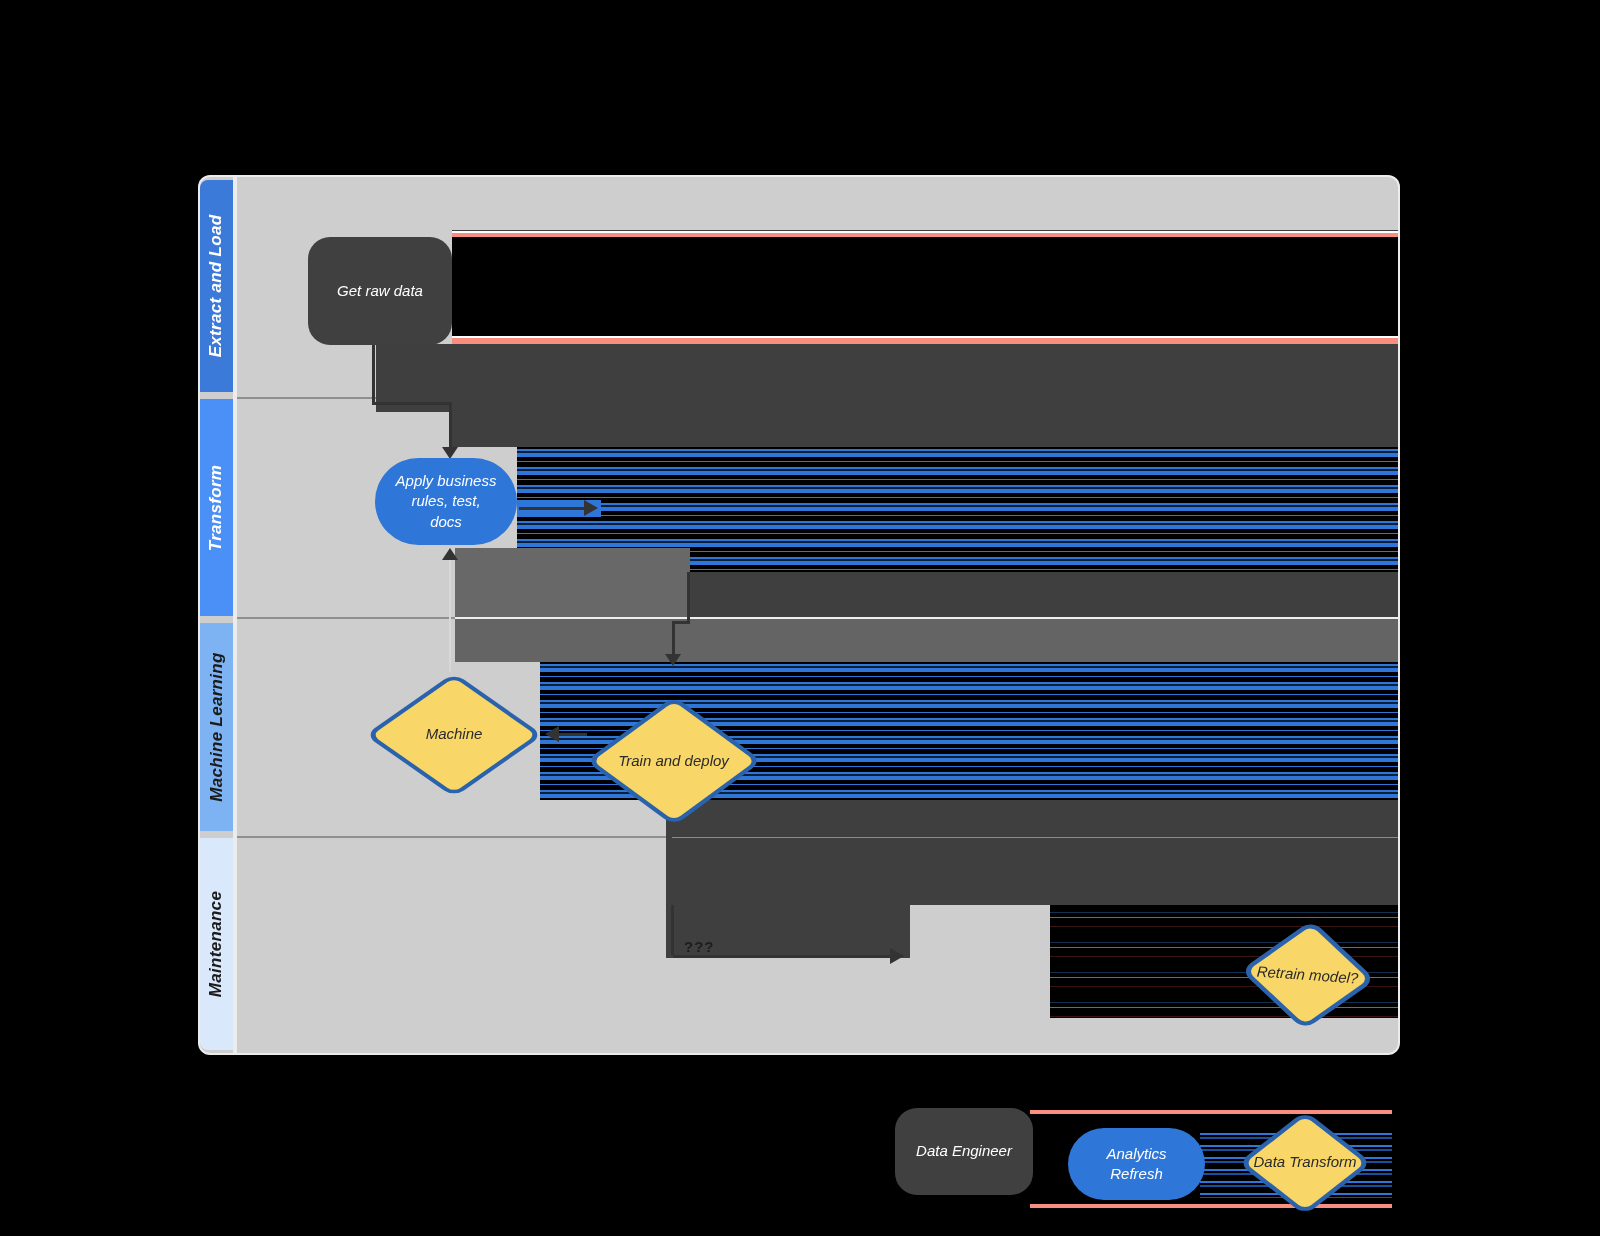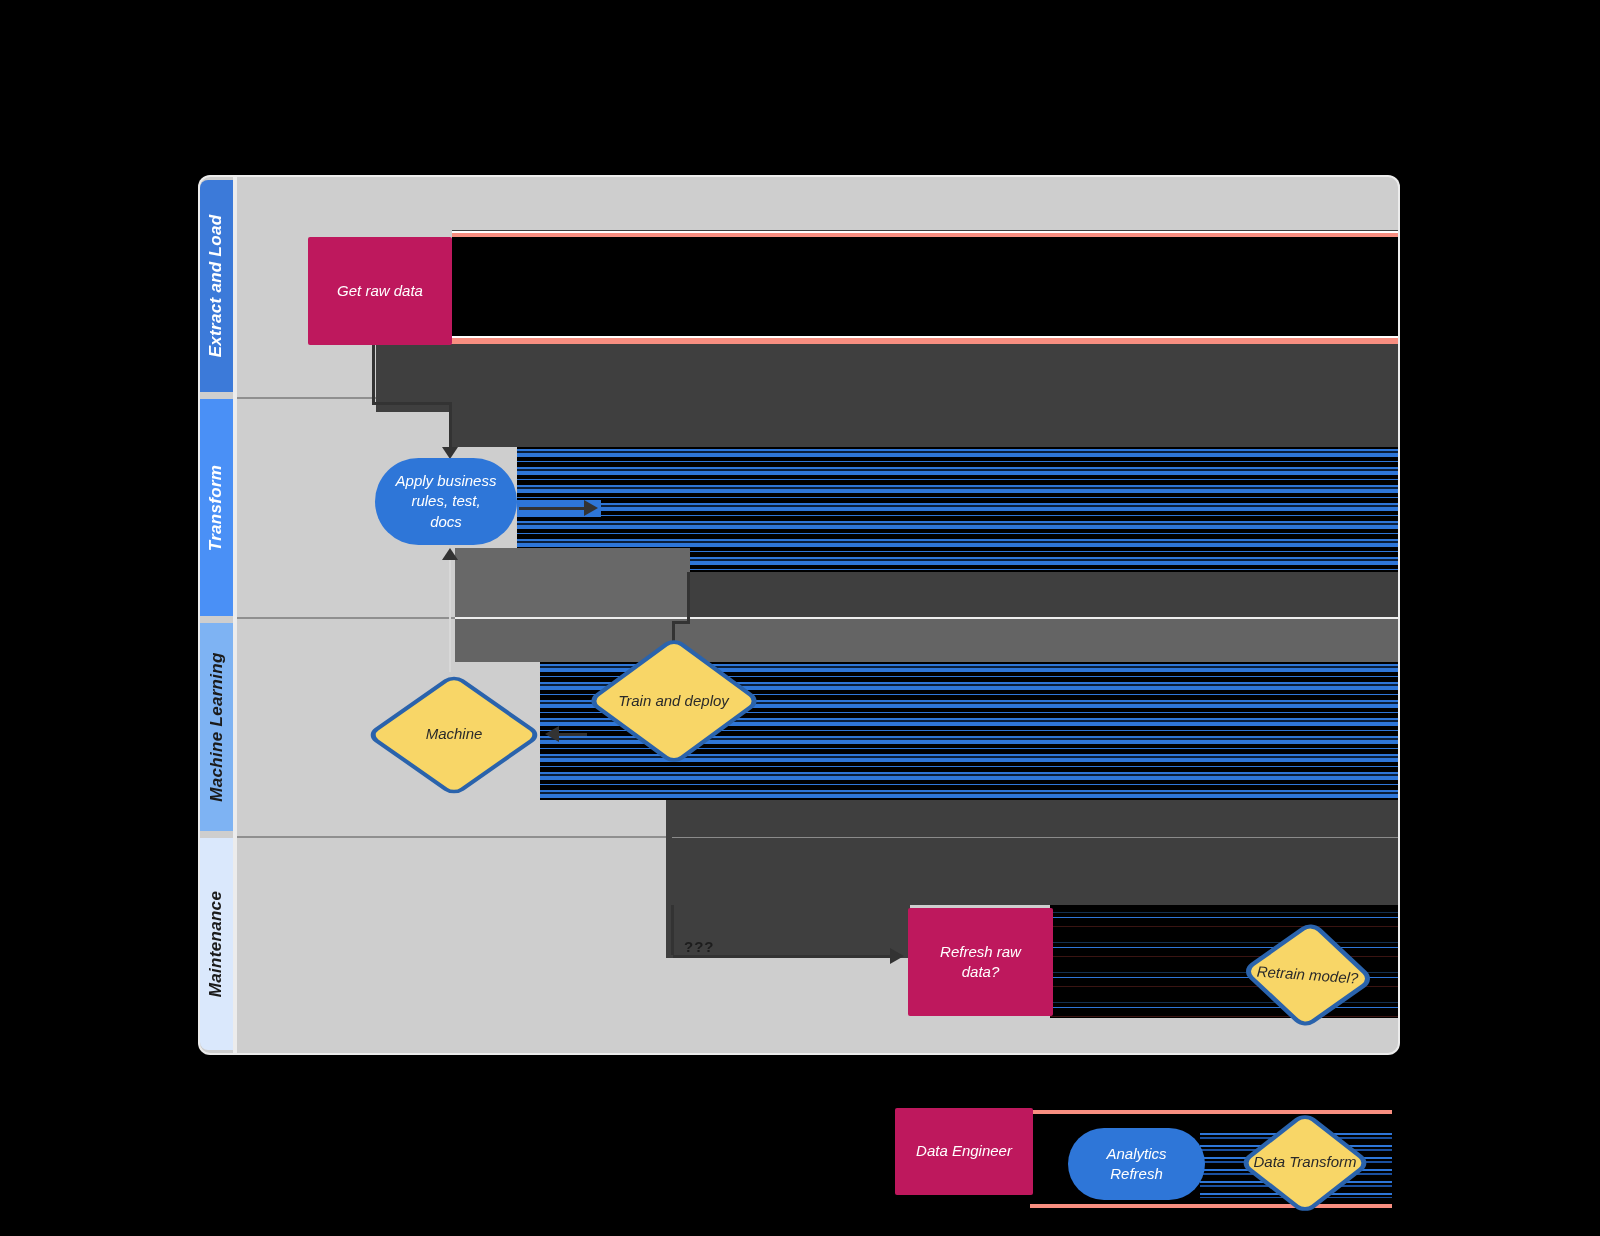--- a/index.html
+++ b/index.html
@@ -28,21 +28,21 @@
   .seg-light{position:absolute;background:#D8D8D8;z-index:3;}
   .ah{position:absolute;width:0;height:0;z-index:3;}
   .ah-down{border-left:8px solid transparent;border-right:8px solid transparent;border-top:12px solid #333;}
   .ah-up{border-left:8px solid transparent;border-right:8px solid transparent;border-bottom:12px solid #333;}
   .ah-right{border-top:8px solid transparent;border-bottom:8px solid transparent;border-left:14px solid #333;}
   .ah-left{border-top:8px solid transparent;border-bottom:8px solid transparent;border-right:14px solid #333;}
   .conn-label{position:absolute;z-index:4;font-weight:bold;font-size:15px;color:#1D1D1D;letter-spacing:1px;}
   
   .node{position:absolute;z-index:5;display:flex;align-items:center;justify-content:center;text-align:center;
         font-style:italic;font-size:15px;line-height:1.35;white-space:pre-line;}
-  .proc{background:#be185d;color:#fff;border-radius:2px;align-items:center;}
+  .proc{background:#404040;color:#fff;border-radius:22px;align-items:center;}
   .oval{background:#2E76D8;color:#fff;border-radius:44px;}
   .diamond{background:transparent;}
   .dshape{position:absolute;left:50%;top:50%;background:#F8D667;border:5px solid #2A63AC;border-radius:14px;box-sizing:border-box;}
   .dlabel{position:relative;z-index:1;color:#2A2A2A;}
   
   .legend-line{position:absolute;z-index:1;background:#F88E80;height:4px;}
   .legend-streak{position:absolute;z-index:1;background:repeating-linear-gradient(180deg,transparent 0 3px,#2E76D8 3px 5px,transparent 5px 7px,#1A4F9E 7px 9px,transparent 9px 12px);}
 </style>
 </head>
 <body>
@@ -118,29 +118,25 @@
 rules, test,
 docs</span>
   </div>
 
 
   <div class="node diamond" style="left:365px;top:672px;width:178px;height:125px">
     <div class="dshape" style="width:126px;height:126px;transform:translate(-50%,-50%) scaleY(.70) rotate(45deg)"></div>
     <span class="dlabel">Machine</span>
   </div>
 
-  <div class="node diamond" style="left:585px;top:636px;width:177px;height:130px">
+  <div class="node diamond" style="left:585px;top:696px;width:177px;height:130px">
     <div class="dshape" style="width:125px;height:125px;transform:translate(-50%,-50%) scaleY(.735) rotate(45deg)"></div>
     <span class="dlabel">Train and deploy</span>
   </div>
 
-  <div class="node proc" style="left:908px;top:908px;width:145px;height:108px">
-    <span>Refresh raw
-data?</span>
-  </div>
 
 
   <div class="node diamond" style="left:1240px;top:920px;width:135px;height:110px;transform:rotate(4deg)">
     <div class="dshape" style="width:96px;height:96px;transform:translate(-50%,-50%) scaleY(.815) rotate(45deg)"></div>
     <span class="dlabel">Retrain model?</span>
   </div>
 
   <div class="legend-line" style="left:1030px;top:1110px;width:362px"></div>
   <div class="legend-line" style="left:1030px;top:1204px;width:362px"></div>
   <div class="legend-streak" style="left:1200px;top:1130px;width:192px;height:68px"></div>

